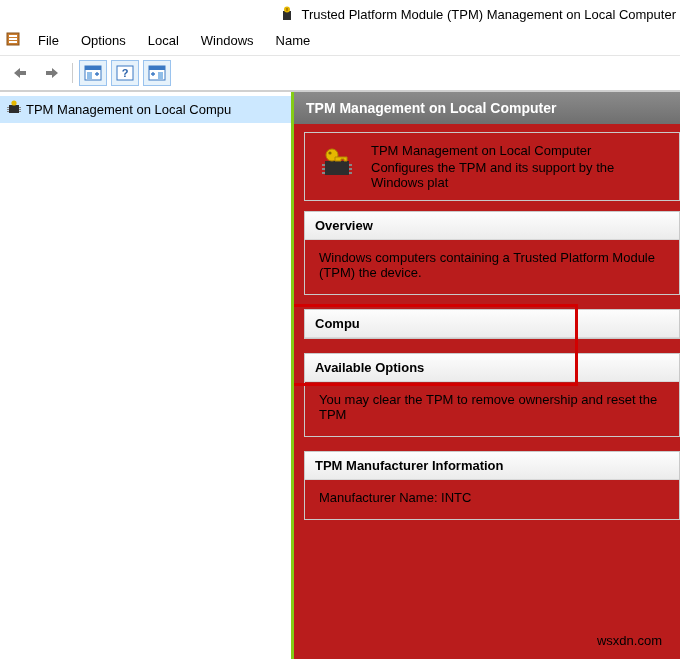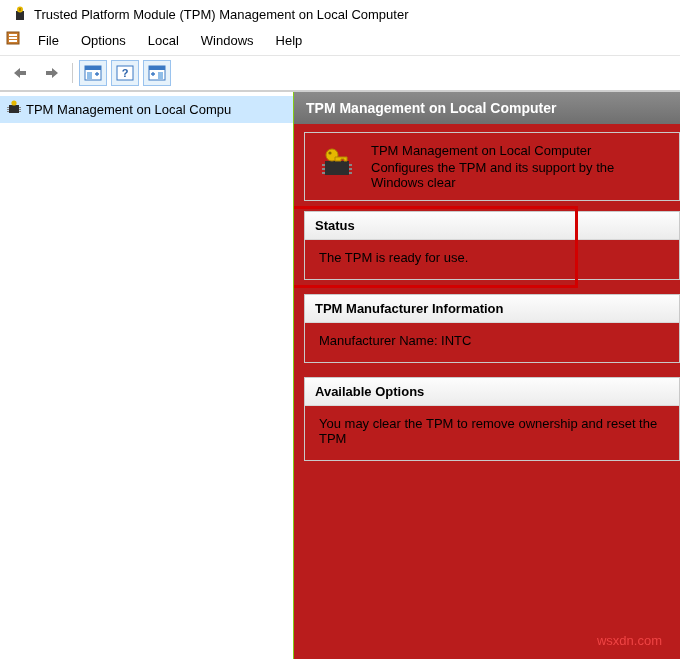--- a/index.html
+++ b/index.html
@@ -8,27 +8,29 @@
       font-size: 12px;
       background: #fff;
       color: #000;
       width: 680px;
       height: 664px;
       overflow: hidden;
     }
     .title-bar {
       display: flex;
       align-items: center;
-      padding: 6px 12px;
+      padding: 6px 4px;
       gap: 6px;
+      justify-content: flex-end;
     }
     .title-bar .icon svg { display: block; }
     .title-text { font-size: 13px; }
     .menu-bar {
       display: flex;
+      align-items: center;
       padding: 2px 6px 4px 6px;
       gap: 2px;
     }
     .menu-bar .app-icon { margin-right: 4px; }
     .menu-item {
       padding: 3px 10px;
       font-size: 13px;
       cursor: default;
     }
     .toolbar {
@@ -58,21 +60,21 @@
       margin: 0 2px;
     }
     .content {
       display: flex;
       height: calc(100% - 96px);
       border-top: 1px solid #d0d0d0;
     }
     .tree-pane {
       width: 294px;
       background: #fff;
-      border-right: 1px solid #84cc16;
+      border-right: 3px solid #84cc16;
       padding-top: 4px;
     }
     .tree-item {
       display: flex;
       align-items: center;
       gap: 4px;
       padding: 4px 6px;
       background: #cce8ff;
       font-size: 13px;
       white-space: nowrap;
@@ -130,21 +132,21 @@
       width: 310px;
       height: 82px;
       border: 3px solid #d20000;
       pointer-events: none;
     }
     .watermark {
       position: absolute;
       bottom: 16px;
       right: 18px;
       font-size: 13px;
-      color: #ef4444;
+      color: #000000;
     }
   </style>
 </head>
 <body>
 
 <div class="title-bar">
   <span class="icon">
     <svg width="16" height="16" viewBox="0 0 16 16">
       <rect x="4" y="5" width="8" height="9" fill="#2d2d2d"></rect>
       <circle cx="8" cy="3.5" r="3" fill="#e6b800"></circle>
@@ -160,21 +162,21 @@
       <rect x="1" y="2" width="12" height="12" fill="#c97c2e" stroke="#8a5318"></rect>
       <rect x="3" y="4" width="8" height="2" fill="#fff"></rect>
       <rect x="3" y="7" width="8" height="2" fill="#fff"></rect>
       <rect x="3" y="10" width="8" height="2" fill="#fff"></rect>
     </svg>
   </span>
   <span class="menu-item">File</span>
   <span class="menu-item">Options</span>
   <span class="menu-item">Local</span>
   <span class="menu-item">Windows</span>
-  <span class="menu-item">Help</span>
+  <span class="menu-item">Name</span>
 </div>
 
 <div class="toolbar">
   <div class="tool-btn">
     <svg width="16" height="14" viewBox="0 0 16 14">
         <path d="M8 2 L2 7 L8 12 L8 9 L14 9 L14 5 L8 5 Z" fill="#7a7a7a"></path>
       </svg>
   </div>
   <div class="tool-btn">
     <svg width="16" height="14" viewBox="0 0 16 14">
@@ -239,40 +241,43 @@
             <rect x="32" y="21" width="3" height="2" fill="#888"></rect>
               <rect x="32" y="25" width="3" height="2" fill="#888"></rect>
               <rect x="32" y="29" width="3" height="2" fill="#888"></rect>
             <circle cx="15" cy="12" r="6" fill="#e6b800" stroke="#b38600"></circle>
             <circle cx="13" cy="10" r="1.6" fill="#8a6400"></circle>
             <path d="M18 14 L30 14 L30 18 L27 18 L27 16 L24 16 L24 18 L18 18 Z" fill="#e6b800" stroke="#b38600"></path>
           </svg>
         </span>
         <div class="intro-text">
           <div class="intro-title">TPM Management on Local Computer</div>
-          <div>Configures the TPM and its support by the Windows clear</div>
+          <div>Configures the TPM and its support by the Windows plat</div>
         </div>
       </div>
 
+      <div class="section">
+        <div class="section-header">Overview</div>
+        <div class="section-body">Windows computers containing a Trusted Platform Module (TPM) the device.</div>
+      </div>
 
       <div class="status-wrap">
         <div class="status-highlight"></div>
         <div class="section" style="margin-left:10px;">
-          <div class="section-header">Status</div>
-          <div class="section-body">The TPM is ready for use.</div>
+          <div class="section-header">Compu</div>
         </div>
+      </div>
+
+      <div class="section">
+        <div class="section-header">Available Options</div>
+        <div class="section-body">You may clear the TPM to remove ownership and reset the TPM</div>
       </div>
 
       <div class="section">
         <div class="section-header">TPM Manufacturer Information</div>
         <div class="section-body">Manufacturer Name:  INTC</div>
       </div>
 
-      <div class="section">
-        <div class="section-header">Available Options</div>
-        <div class="section-body">You may clear the TPM to remove ownership and reset the TPM</div>
-      </div>
-
     </div>
   </div>
 </div>
 
 <div class="watermark">wsxdn.com</div>
 
 </body></html>

